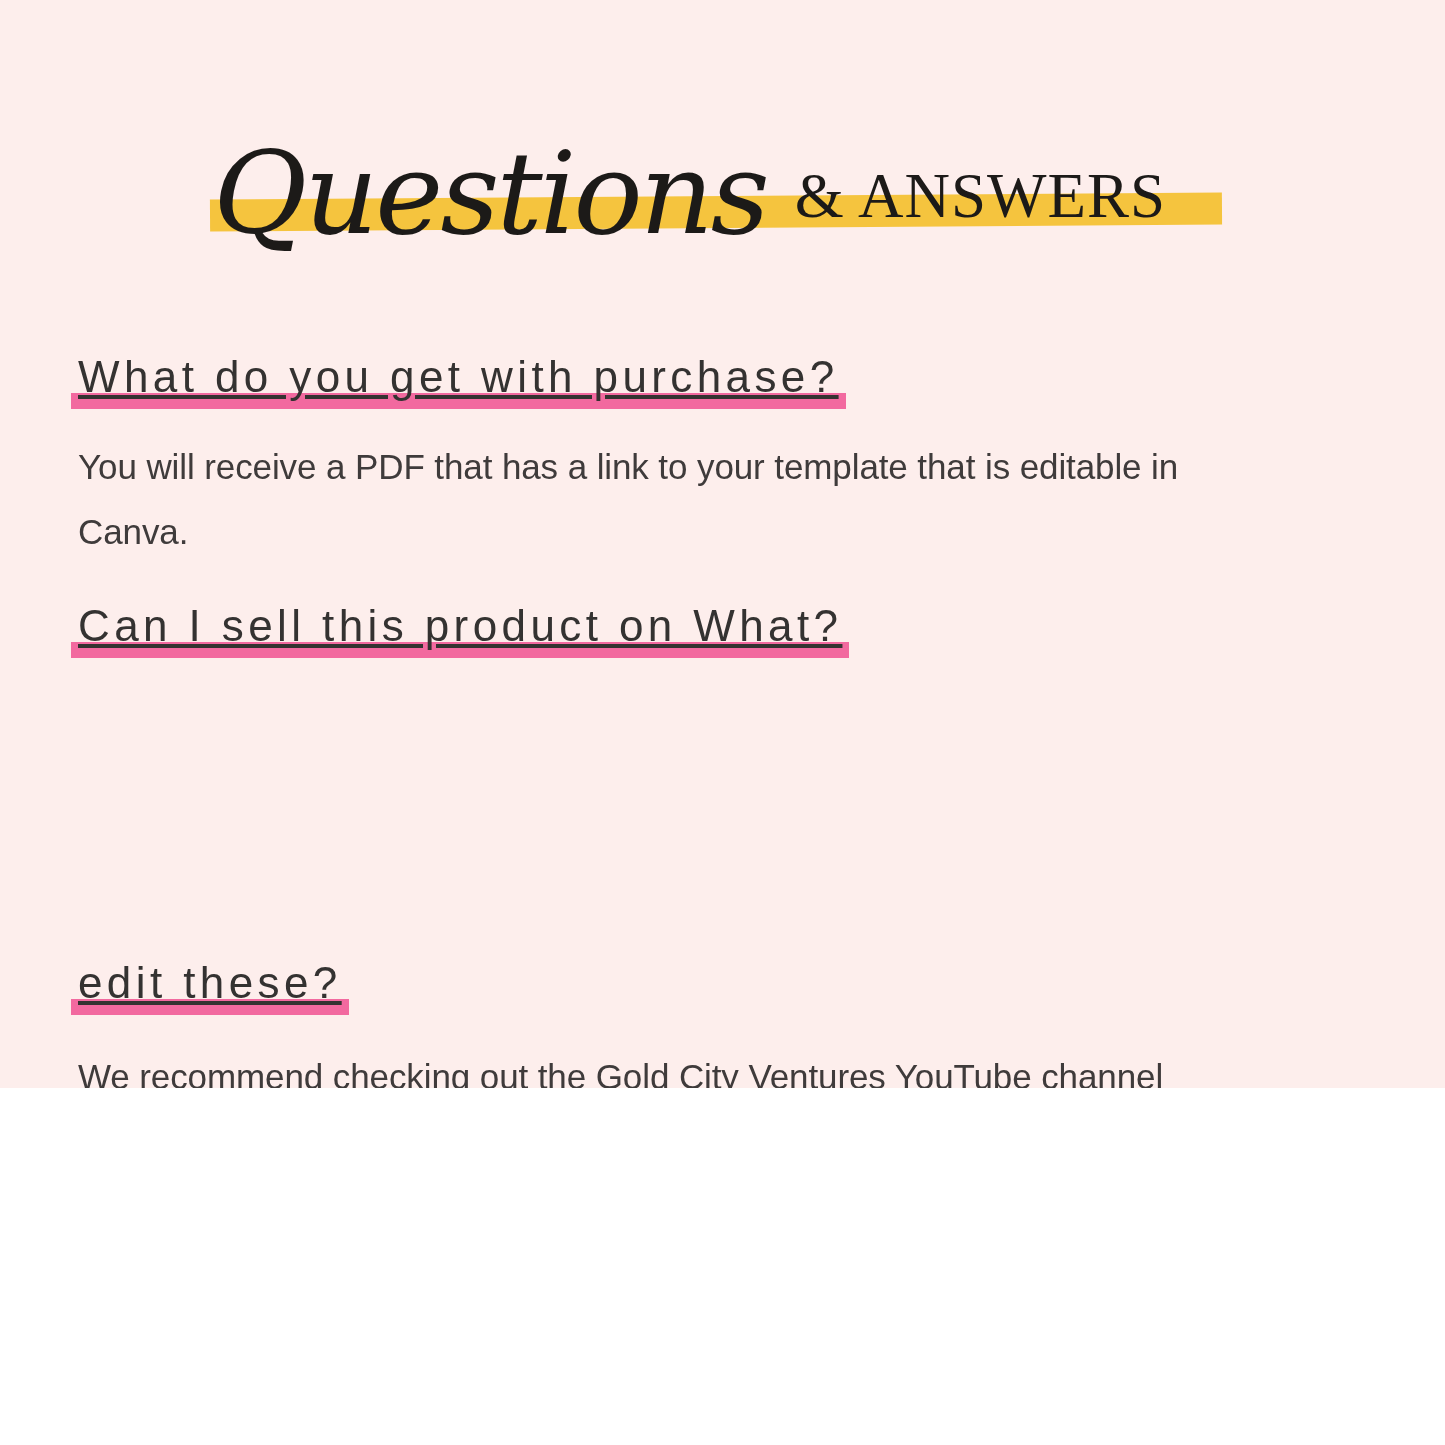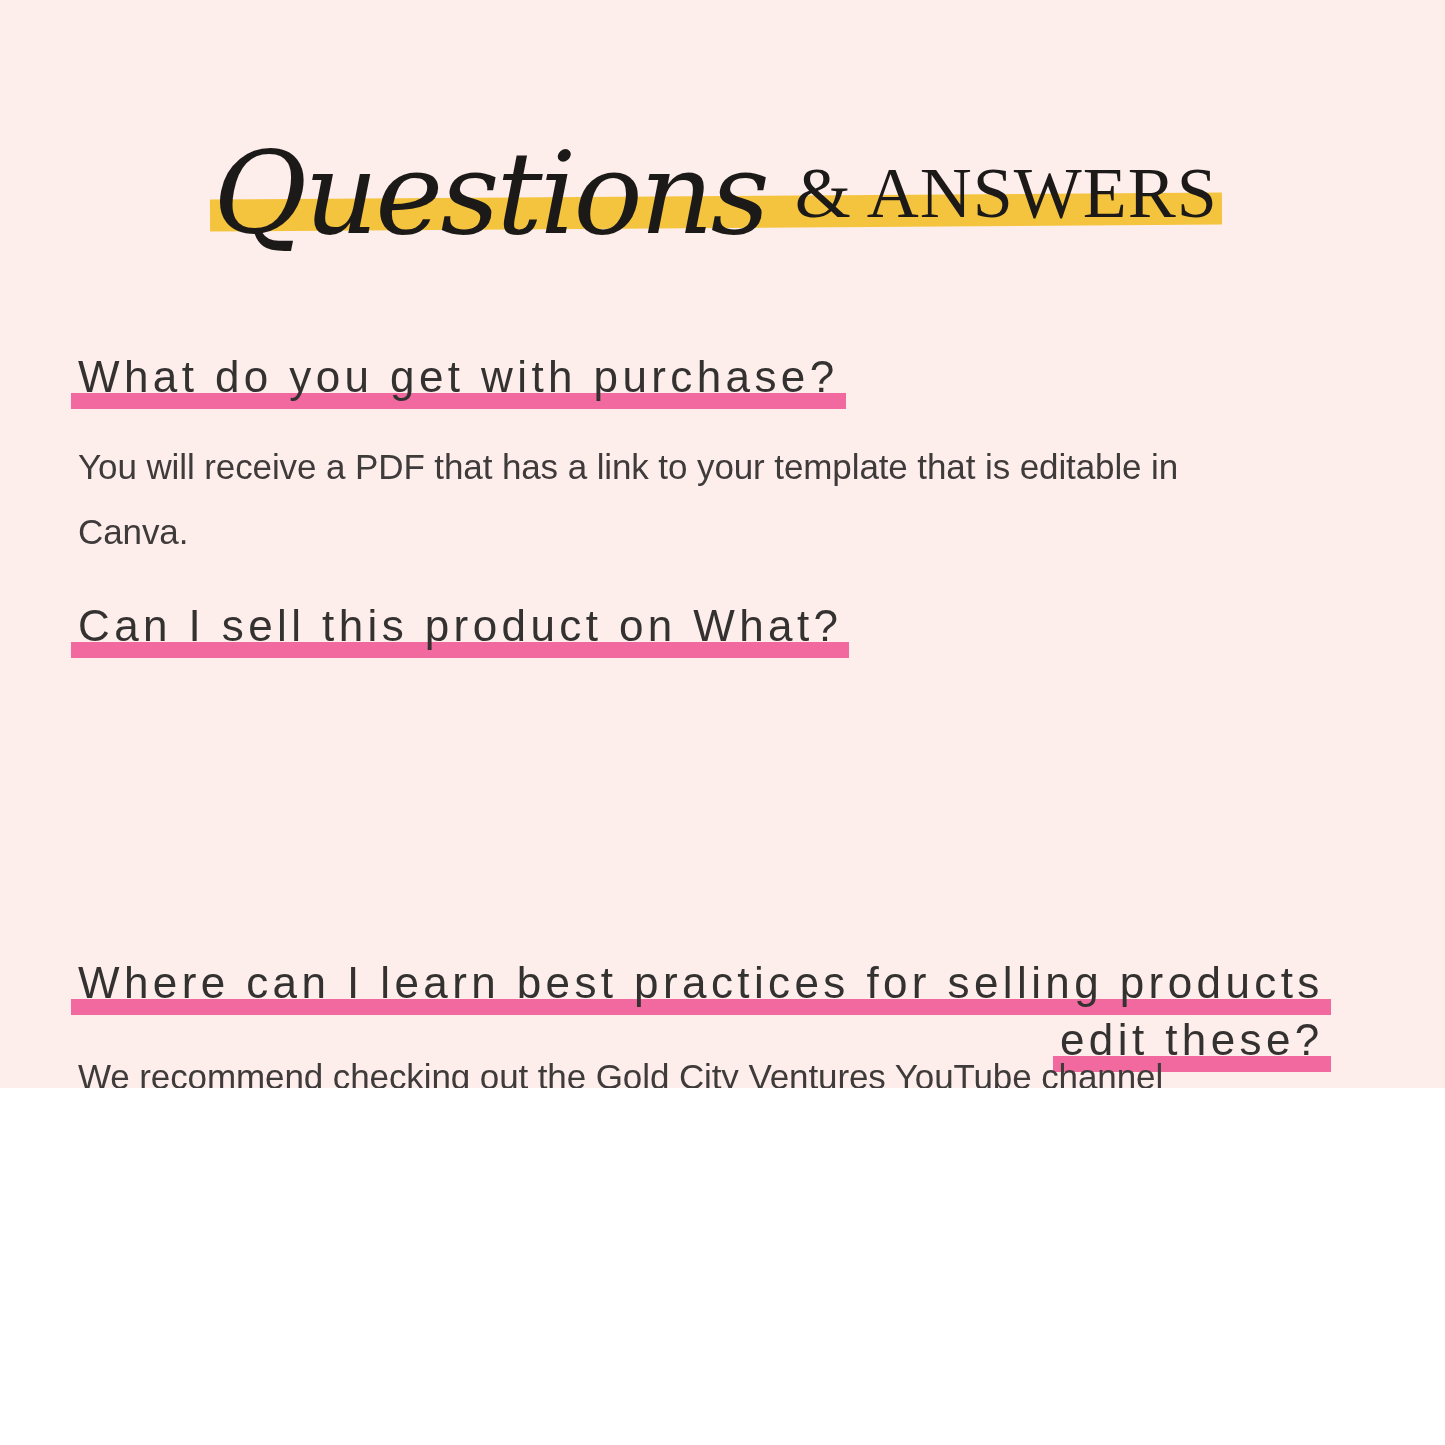--- a/index.html
+++ b/index.html
@@ -36,21 +36,21 @@
   .title-script{
     font-family:"DejaVu Serif",serif;
     font-style:italic;
     font-size:115px;line-height:1;
     letter-spacing:-3px;
     color:var(--title-text,#1C1A18);
     position:relative;top:16px;
   }
   .title-caps{
     font-family:"Liberation Serif",serif;
-    font-size:72px;line-height:1;
+    font-size:63px;line-height:1;
     letter-spacing:1px;
     font-weight:400;
     color:var(--title-text,#1C1A18);
   }
 
   
   .question{
     position:absolute;left:78px;
     font-size:44px;line-height:44px;
     font-weight:300;
@@ -62,21 +62,21 @@
     display:inline-block;
     white-space:nowrap;
   }
   .q-line::before{
     content:"";
     position:absolute;left:-7px;right:-7px;bottom:-10px;height:16px;
     background:var(--highlight-pink,#F2699F);
     z-index:-1;
   }
   .q-line + .q-line{margin-top:13px;}
-  .question .stack{display:flex;flex-direction:column;align-items:flex-end;}
+  .question .stack{display:flex;flex-direction:column;align-items:center;text-decoration:underline;}
 
   
   .answer{
     position:absolute;left:78px;
     width:1360px;
     font-size:35px;line-height:65px;
     letter-spacing:-0.1px;
     color:var(--body-text,#3F3B3B);
     white-space:pre-line;
   }
@@ -109,21 +109,20 @@
 Canva.</div>
 
   <div class="question q2">
     <div class="stack">
       <span class="q-line">Can I sell this product on What?</span>
     </div>
   </div>
 
   <div class="question q3">
     <div class="stack">
-      <span class="q-line">Where can I learn best practices for selling products</span>
       <span class="q-line">edit these?</span>
     </div>
   </div>
   <div class="answer a3">We recommend checking out the Gold City Ventures YouTube channel
 and our flagship course, E-Printables, which teaches our strategies for
 making and selling digital products on Etsy.</div>
 
 </div>
 
 </body></html>

